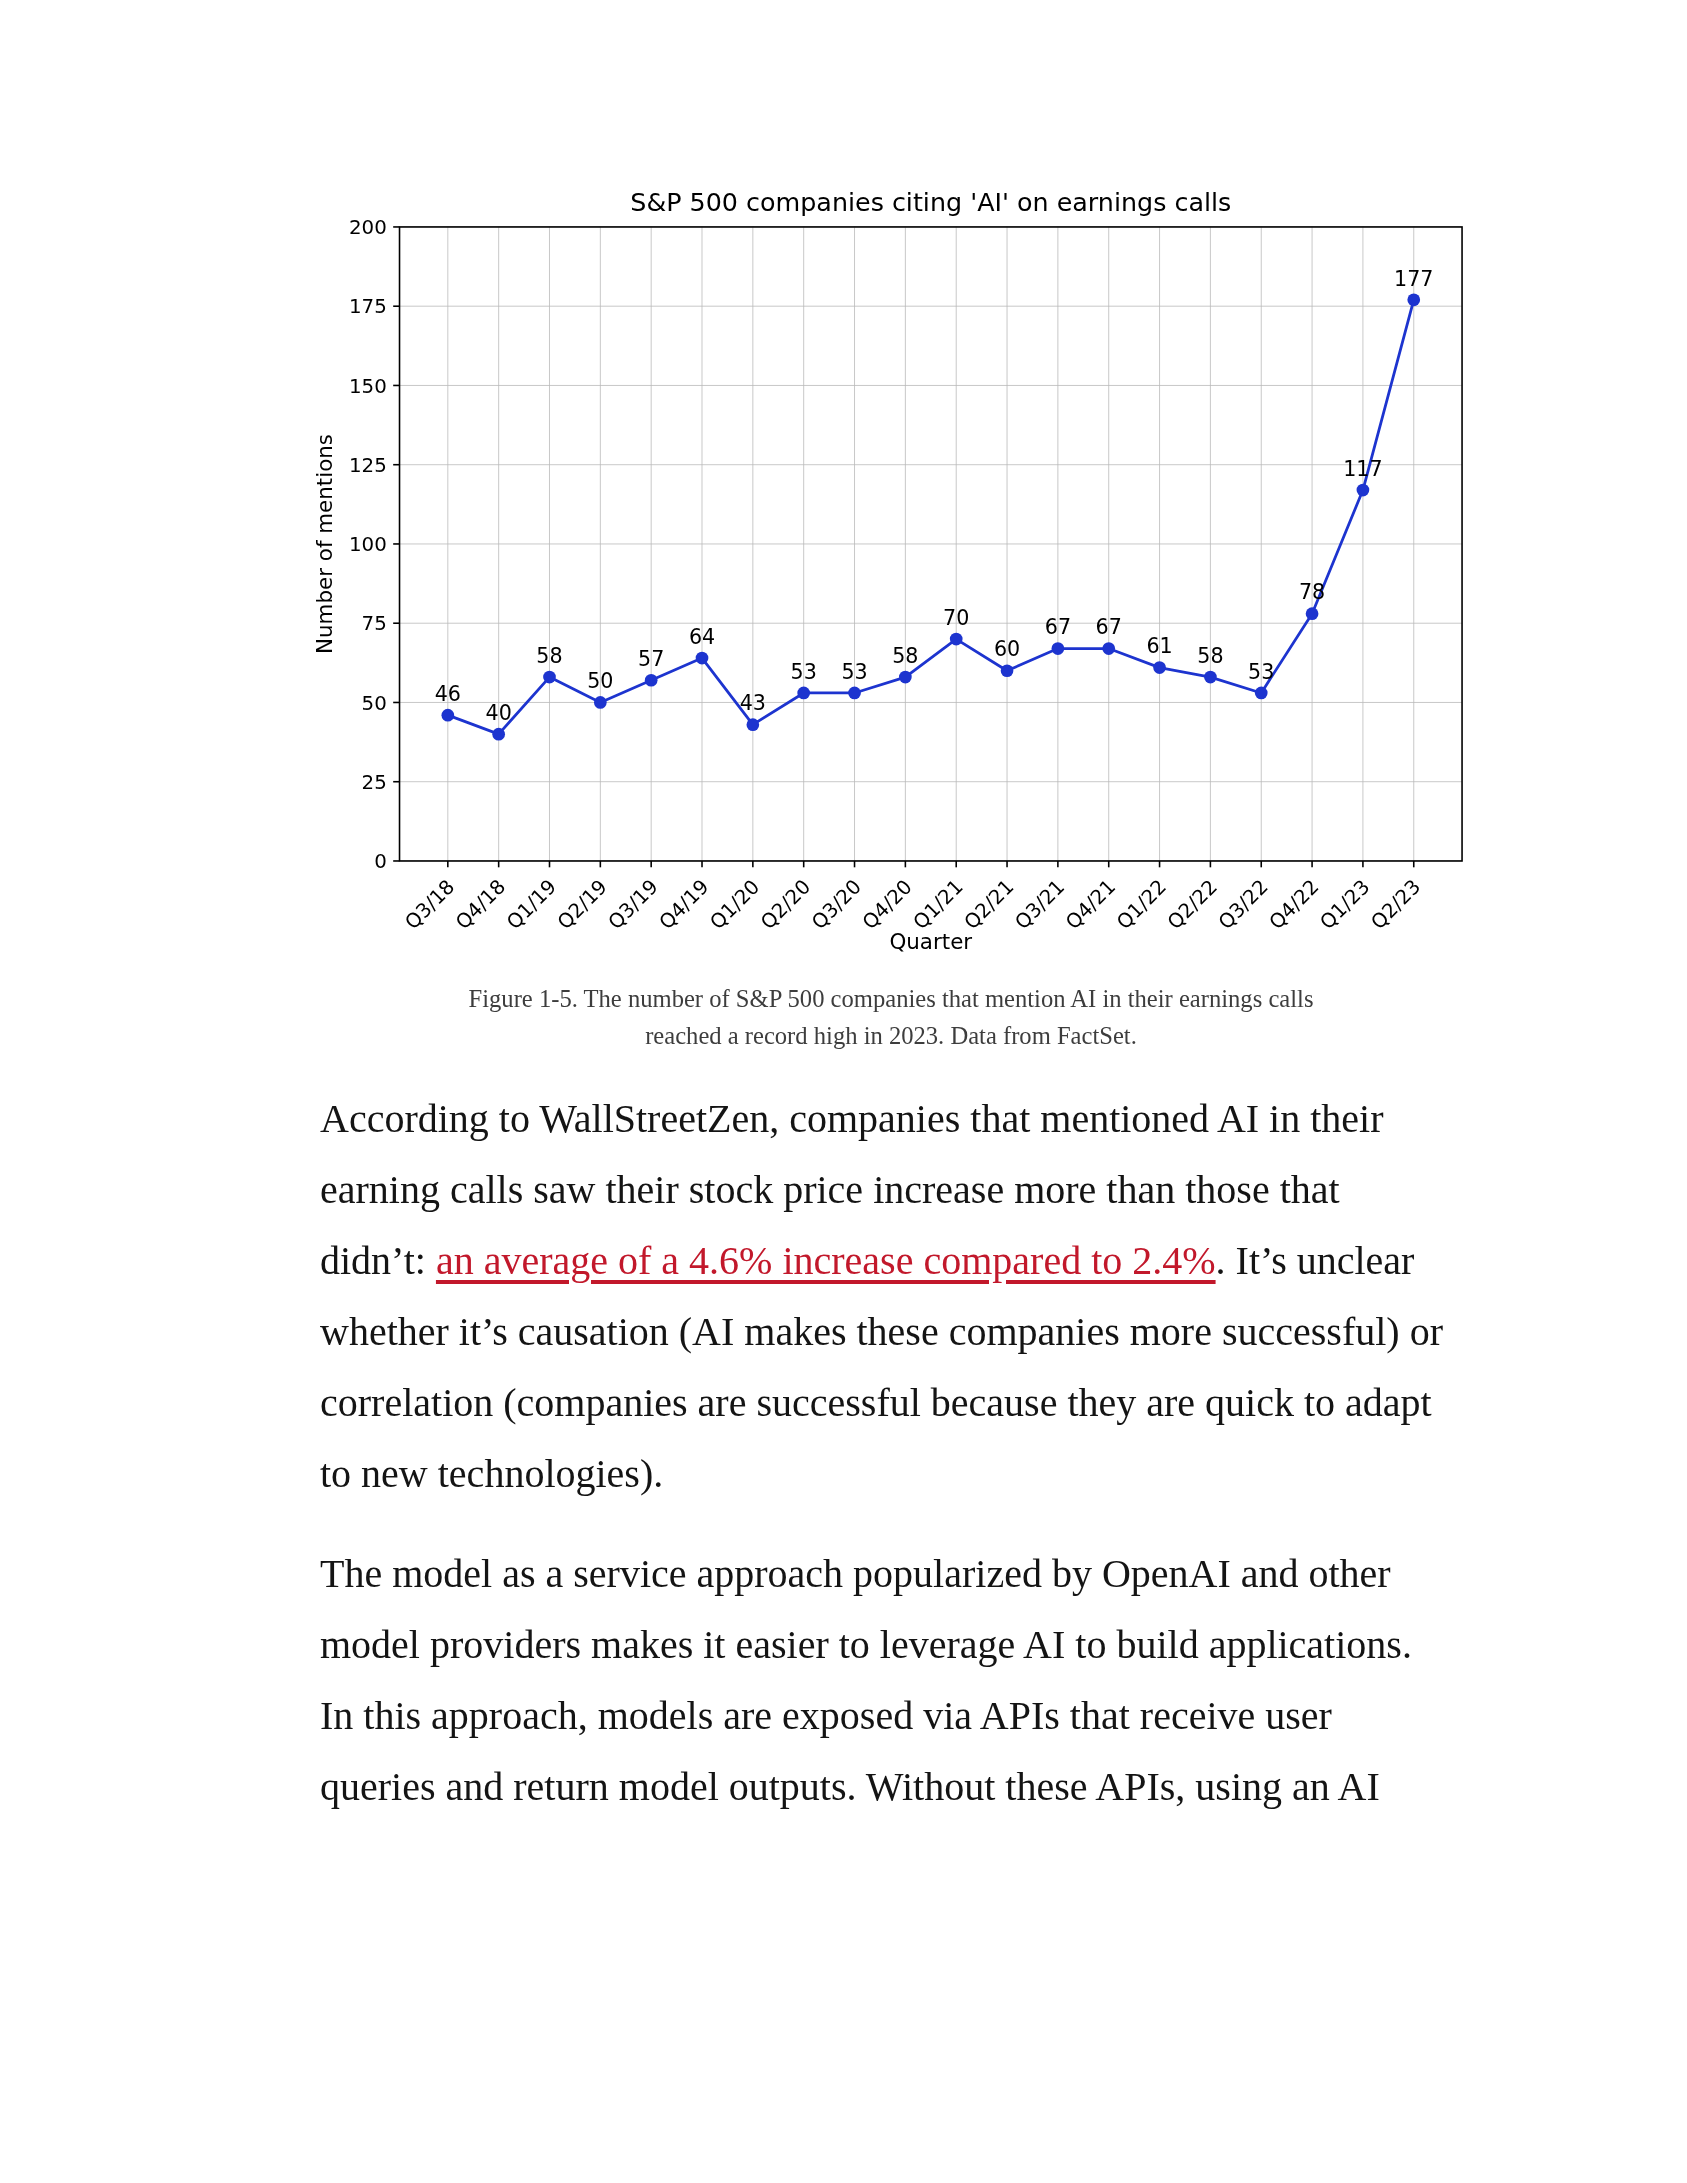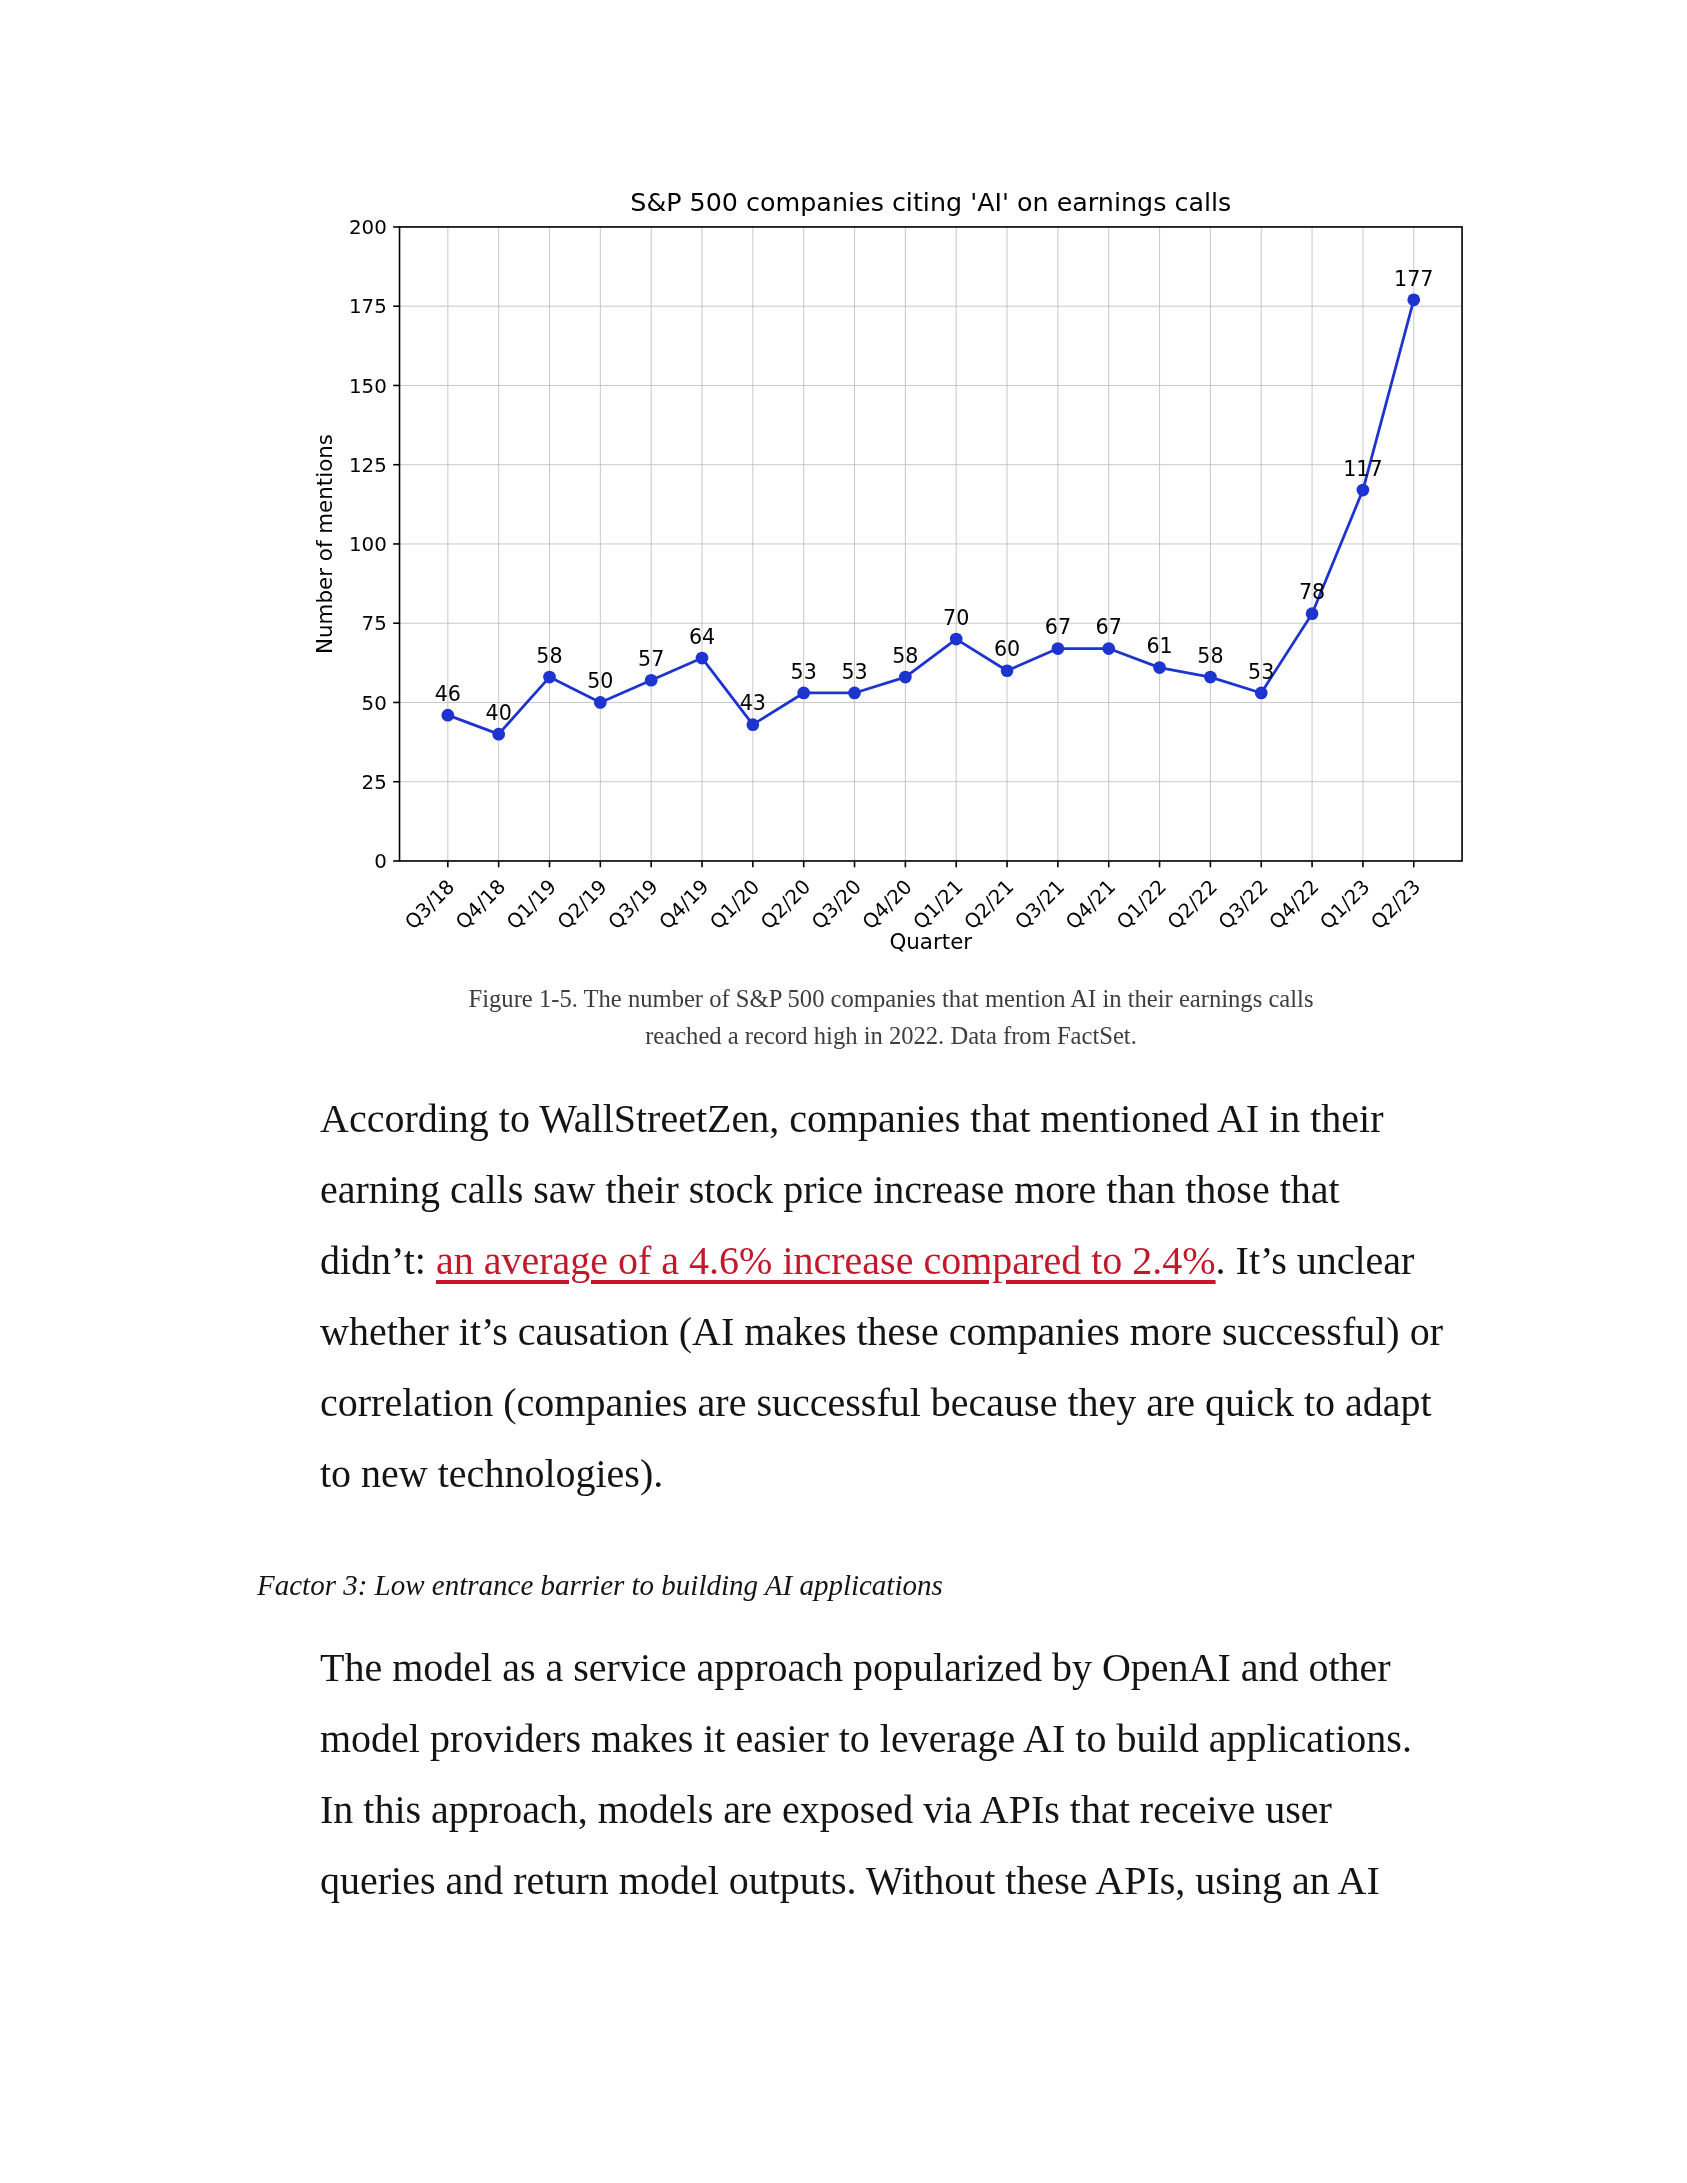--- a/index.html
+++ b/index.html
@@ -151,25 +151,24 @@
         <text x="1781.1363636363637" y="359.885" text-anchor="middle" font-size="26">177</text>
         <text x="1172.5" y="266" text-anchor="middle" font-size="32">S&amp;P 500 companies citing 'AI' on earnings calls</text>
         <text x="1172.5" y="1196" text-anchor="middle" font-size="27">Quarter</text>
         <text x="418" y="685.5" text-anchor="middle" font-size="27" transform="rotate(-90 418 685.5)">Number of mentions</text>
       </svg></div>
 
   <div class="content">
 
     <div class="caption">
       <span>Figure 1-5. The number of S&amp;P 500 companies that mention AI in their earnings calls</span><br>
-      <span>reached a record high in 2022. Data from FactSet.</span>
+      <span>reached a record high in 2023. Data from FactSet.</span>
     </div>
 
     <p class="para"><span>According to WallStreetZen, companies that mentioned AI in their earning calls saw their stock price increase more than those that didn’t: </span><a class="link">an average of a 4.6% increase compared to 2.4%</a><span>. It’s unclear whether it’s causation (AI makes these companies more successful) or correlation (companies are successful because they are quick to adapt to new technologies).</span></p>
 
-    <h2 class="heading">Factor 3: Low entrance barrier to building AI applications</h2>
 
     <p class="para">The model as a service approach popularized by OpenAI and other model providers makes it easier to leverage AI to build applications. In this approach, models are exposed via APIs that receive user queries and return model outputs. Without these APIs, using an AI</p>
 
   </div>
 
 </div>
 
 
 </body></html>

